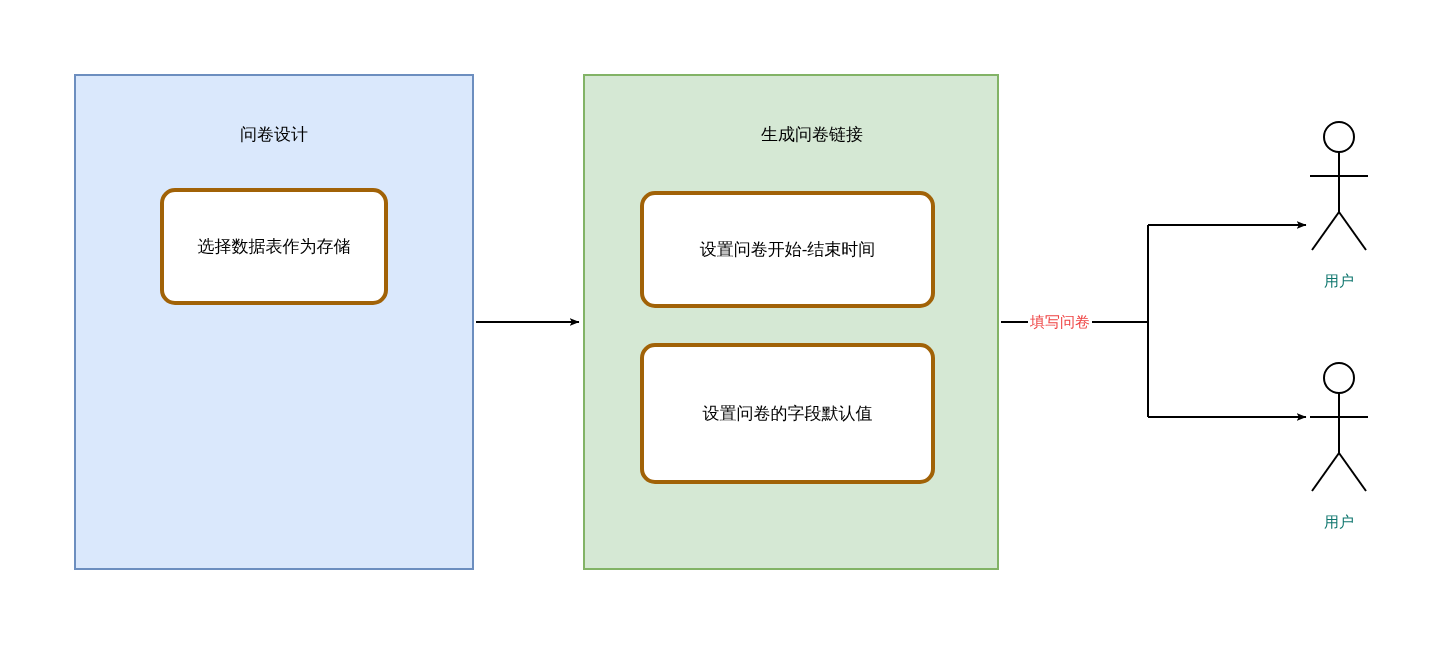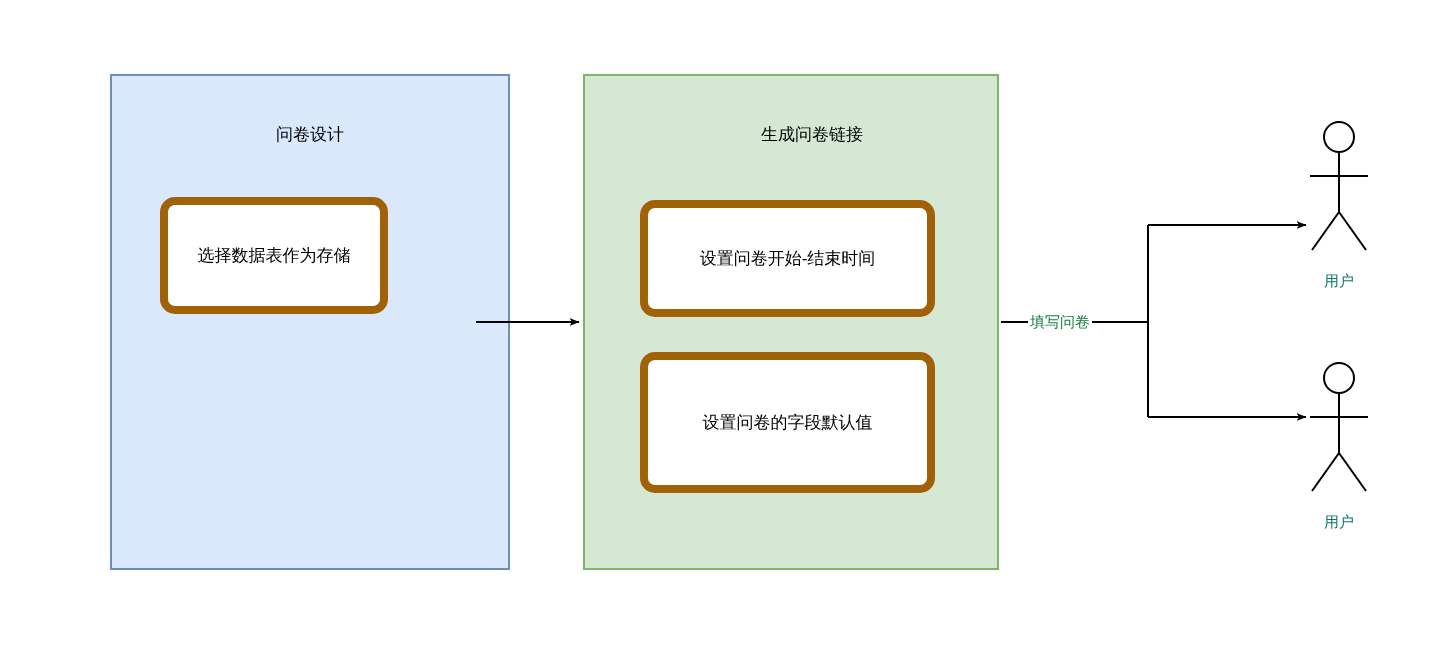--- a/index.html
+++ b/index.html
@@ -31,26 +31,25 @@
     text-align: center;
     font-size: 17px;
     color: #000000;
     line-height: 20px;
     white-space: nowrap;
   }
   .node-box {
     position: absolute;
     box-sizing: border-box;
     background: #ffffff;
-    border: 8px solid #a16207;
+    border: 4px solid #a16207;
     border-radius: 15px;
     display: flex;
     align-items: center;
     justify-content: center;
-    margin-top: 9px;
   }
   .node-label {
     font-size: 17px;
     color: #000000;
     line-height: 20px;
     white-space: nowrap;
     text-align: center;
   }
   .edge-svg {
     position: absolute;
@@ -62,21 +61,21 @@
     pointer-events: none;
   }
   .edge-line {
     fill: none;
     stroke: #000000;
     stroke-width: 2;
   }
   .edge-label {
     position: absolute;
     font-size: 15px;
-    color: #15803d;
+    color: #ef4444;
     background: #ffffff;
     line-height: 18px;
     white-space: nowrap;
     padding: 0 2px;
   }
   .actor {
     position: absolute;
   }
   .actor svg {
     display: block;
@@ -91,21 +90,21 @@
     color: #0f766e;
     line-height: 18px;
     white-space: nowrap;
   }
 </style>
 </head>
 <body>
 
 <div id="canvas">
 
-  <div class="group-box" style="left:74px; top:74px; width:400px; height:496px; background:#dae8fc; border-color:#6c8ebf;margin-left:36px;">
+  <div class="group-box" style="left:74px; top:74px; width:400px; height:496px; background:#dae8fc; border-color:#6c8ebf;">
     <div class="group-title" style="top:49px;">问卷设计</div>
   </div>
 
   <div class="node-box" style="left:160px; top:188px; width:228px; height:117px;">
     <span class="node-label">选择数据表作为存储</span>
   </div>
 
 
   <div class="group-box" style="left:583px; top:74px; width:416px; height:496px; background:#d5e8d4; border-color:#82b366;">
     <div class="group-title" style="top:49px;padding-left:42px;">生成问卷链接</div>

